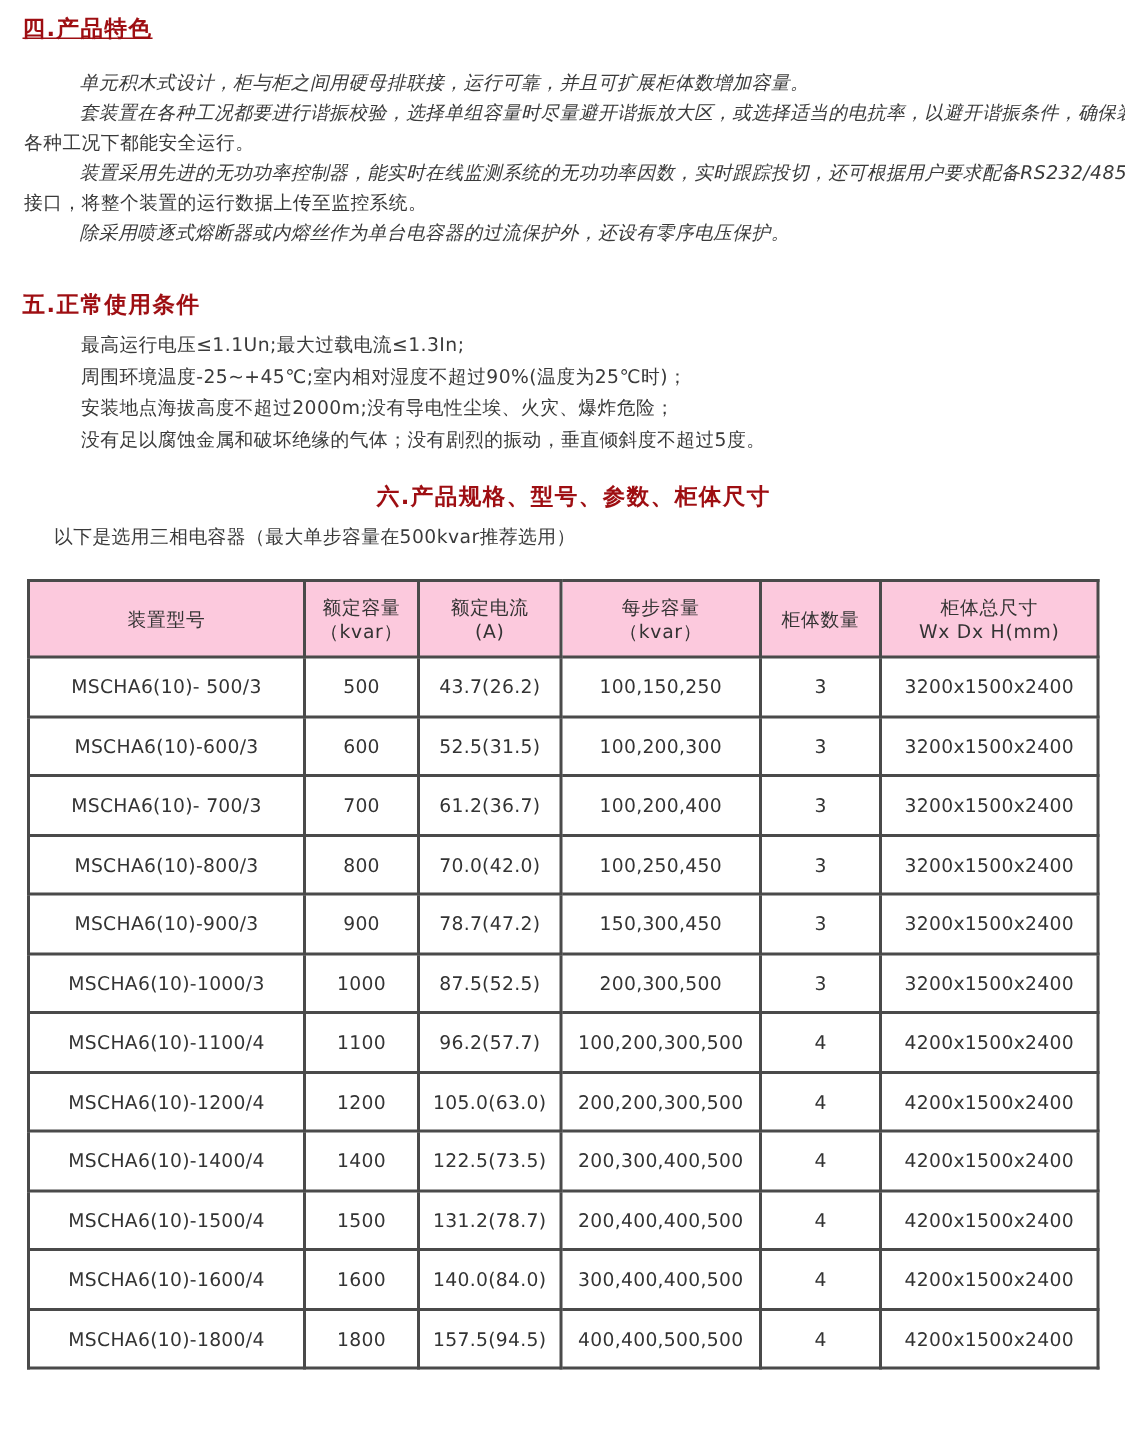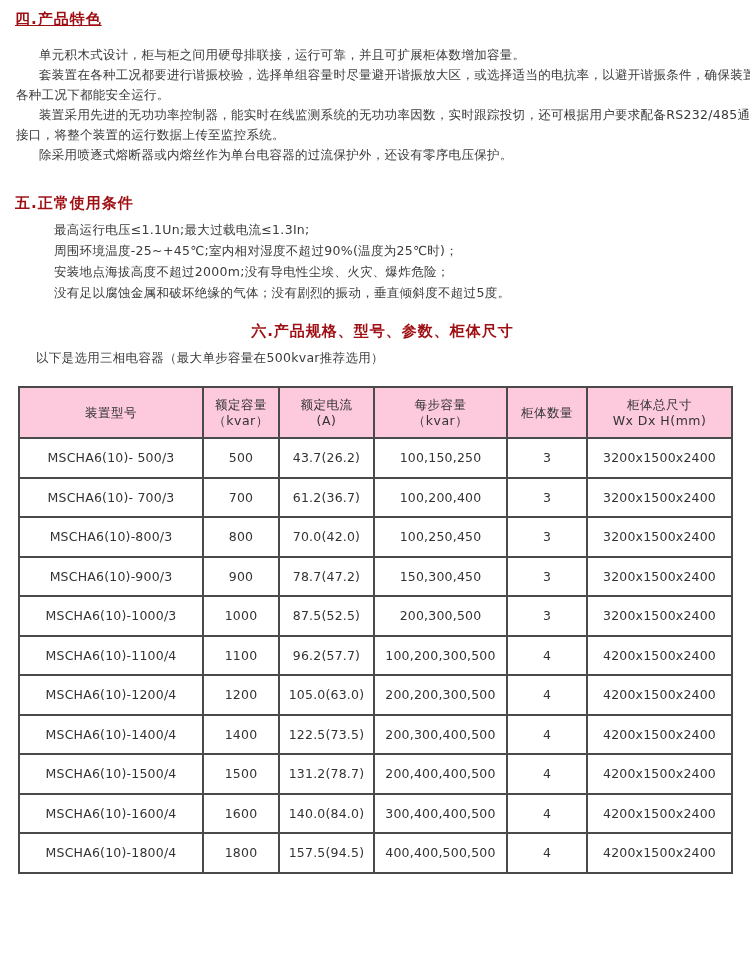--- a/index.html
+++ b/index.html
@@ -24,21 +24,21 @@
   }
   h2.t4{margin-top:10px;text-decoration:underline;}
   h2.t5{margin-top:30px;line-height:17px;}
   h2.t6{margin-top:20px;line-height:17px;text-align:center;}
 
   .paras{margin-top:17px;}
   .p-line{
     font-size:12.5px;line-height:20px;white-space:nowrap;
     padding-left:16px;letter-spacing:0.3px;
   }
-  .p-line.first{padding-left:39px;}
+  .p-line.first{padding-left:53px;font-style:italic;}
 
   .conds{margin-top:7px;}
   .cond-line{
     font-size:12.5px;line-height:21px;white-space:nowrap;
     padding-left:54px;letter-spacing:0.3px;
   }
 
   .subtitle{
     margin:9px 0 0 36px;
     font-size:12.5px;line-height:18px;white-space:nowrap;letter-spacing:0.3px;
@@ -127,20 +127,28 @@
     <tbody id="spec-body">
         <tr>
           <td>MSCHA6(10)- 500/3</td>
           <td>500</td>
           <td>43.7(26.2)</td>
           <td>100,150,250</td>
           <td>3</td>
           <td>3200x1500x2400</td>
         </tr>
         <tr>
+          <td>MSCHA6(10)-600/3</td>
+          <td>600</td>
+          <td>52.5(31.5)</td>
+          <td>100,200,300</td>
+          <td>3</td>
+          <td>3200x1500x2400</td>
+        </tr>
+        <tr>
           <td>MSCHA6(10)- 700/3</td>
           <td>700</td>
           <td>61.2(36.7)</td>
           <td>100,200,400</td>
           <td>3</td>
           <td>3200x1500x2400</td>
         </tr>
         <tr>
           <td>MSCHA6(10)-800/3</td>
           <td>800</td>

